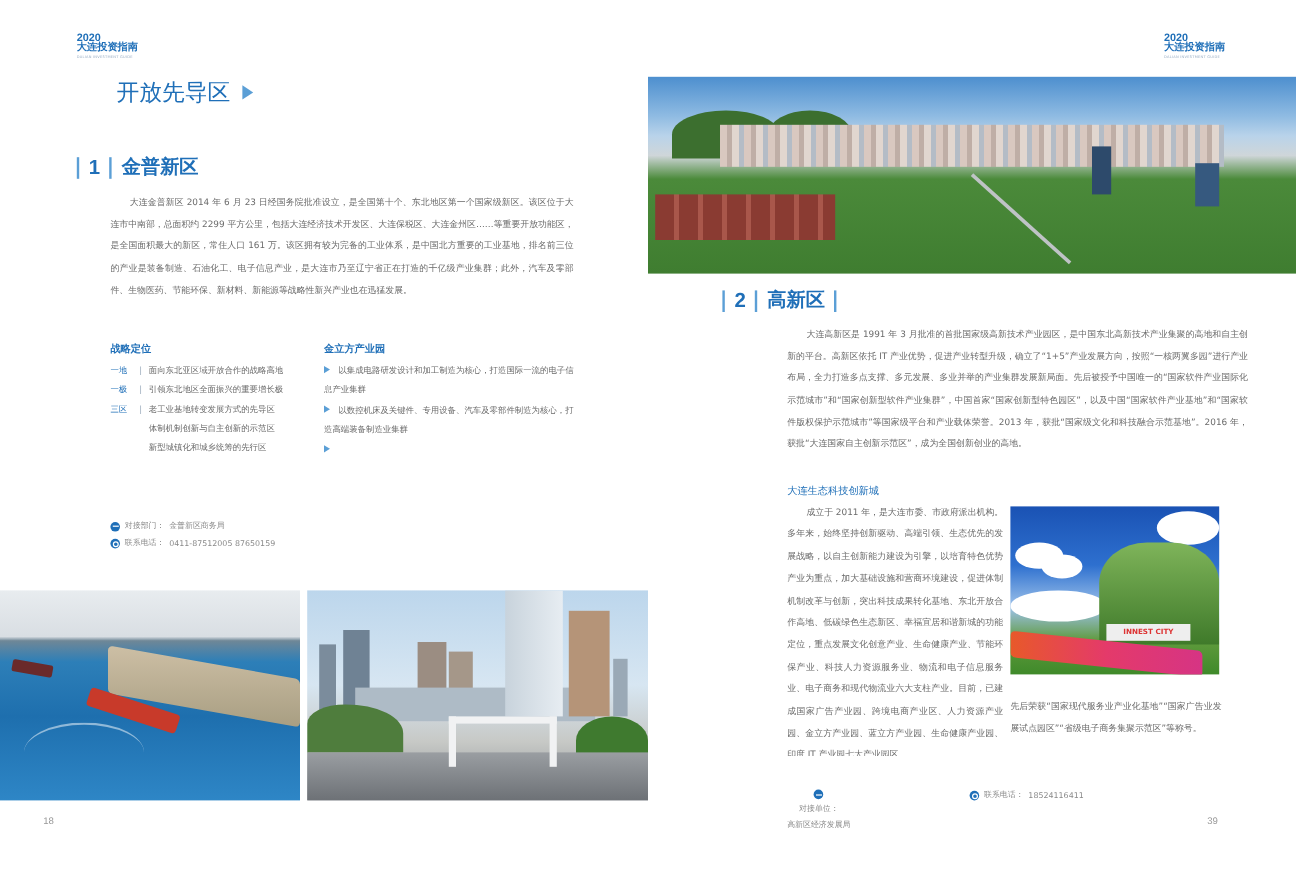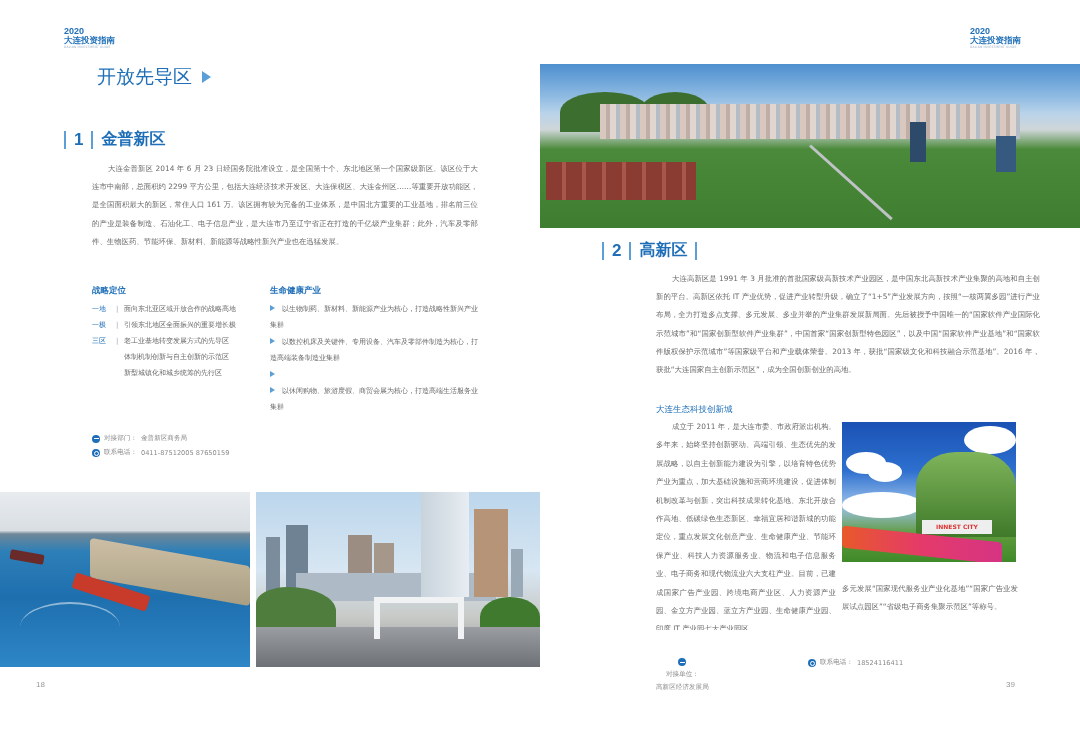--- a/index.html
+++ b/index.html
@@ -133,25 +133,24 @@
     </div>
     <div class="pos-row cont">
       <span>体制机制创新与自主创新的示范区</span>
     </div>
     <div class="pos-row cont">
       <span>新型城镇化和城乡统筹的先行区</span>
     </div>
   </div>
 
   <div class="cluster">
-    <div class="sub-title">生命健康产业</div>
-    <div class="item"><span class="bullet"></span><span>以生物制药、新材料、新能源产业为核心，打造战略性新兴产业集群</span></div>
+    <div class="sub-title">金立方产业园</div>
+    <div class="item"><span class="bullet"></span><span>以集成电路研发设计和加工制造为核心，打造国际一流的电子信息产业集群</span></div>
     <div class="item"><span class="bullet"></span><span>以数控机床及关键件、专用设备、汽车及零部件制造为核心，打造高端装备制造业集群</span></div>
     <div class="item"><span class="bullet"></span></div>
-    <div class="item"><span class="bullet"></span><span>以休闲购物、旅游度假、商贸会展为核心，打造高端生活服务业集群</span></div>
   </div>
 
   <div class="contact" style="left:92px; top:434px;">
     <span class="ic home"></span>
     <span>对接部门：</span>
     <span>金普新区商务局</span>
   </div>
   <div class="contact" style="left:92px; top:448px;">
     <span class="ic phone"></span>
     <span>联系电话：</span>
@@ -221,21 +220,21 @@
     <div class="cloud" style="left:4px; top:30px; width:40px; height:22px;"></div>
     <div class="cloud" style="left:26px; top:40px; width:34px; height:20px;"></div>
     <div class="cloud" style="left:0px; top:70px; width:80px; height:26px;"></div>
     <div class="cloud" style="left:122px; top:4px; width:52px; height:28px;"></div>
     <div class="treerow"></div>
     <div class="flower"></div>
     <div class="sign">INNEST CITY</div>
   </div>
 
   <div class="para" style="left:302px; top:580px; width:176px; line-height:18px;">
-    <span>多元发展“国家现代服务业产业化基地”“国家广告业发展试点园区”“省级电子商务集聚示范区”等称号。</span>
+    <span>先后荣获“国家现代服务业产业化基地”“国家广告业发展试点园区”“省级电子商务集聚示范区”等称号。</span>
   </div>
 
   <div class="contact" style="left:116px; top:658px;flex-direction:column;">
     <span class="ic home"></span>
     <span>对接单位：</span>
     <span>高新区经济发展局</span>
   </div>
   <div class="contact" style="left:268px; top:658px;">
     <span class="ic phone"></span>
     <span>联系电话：</span>

